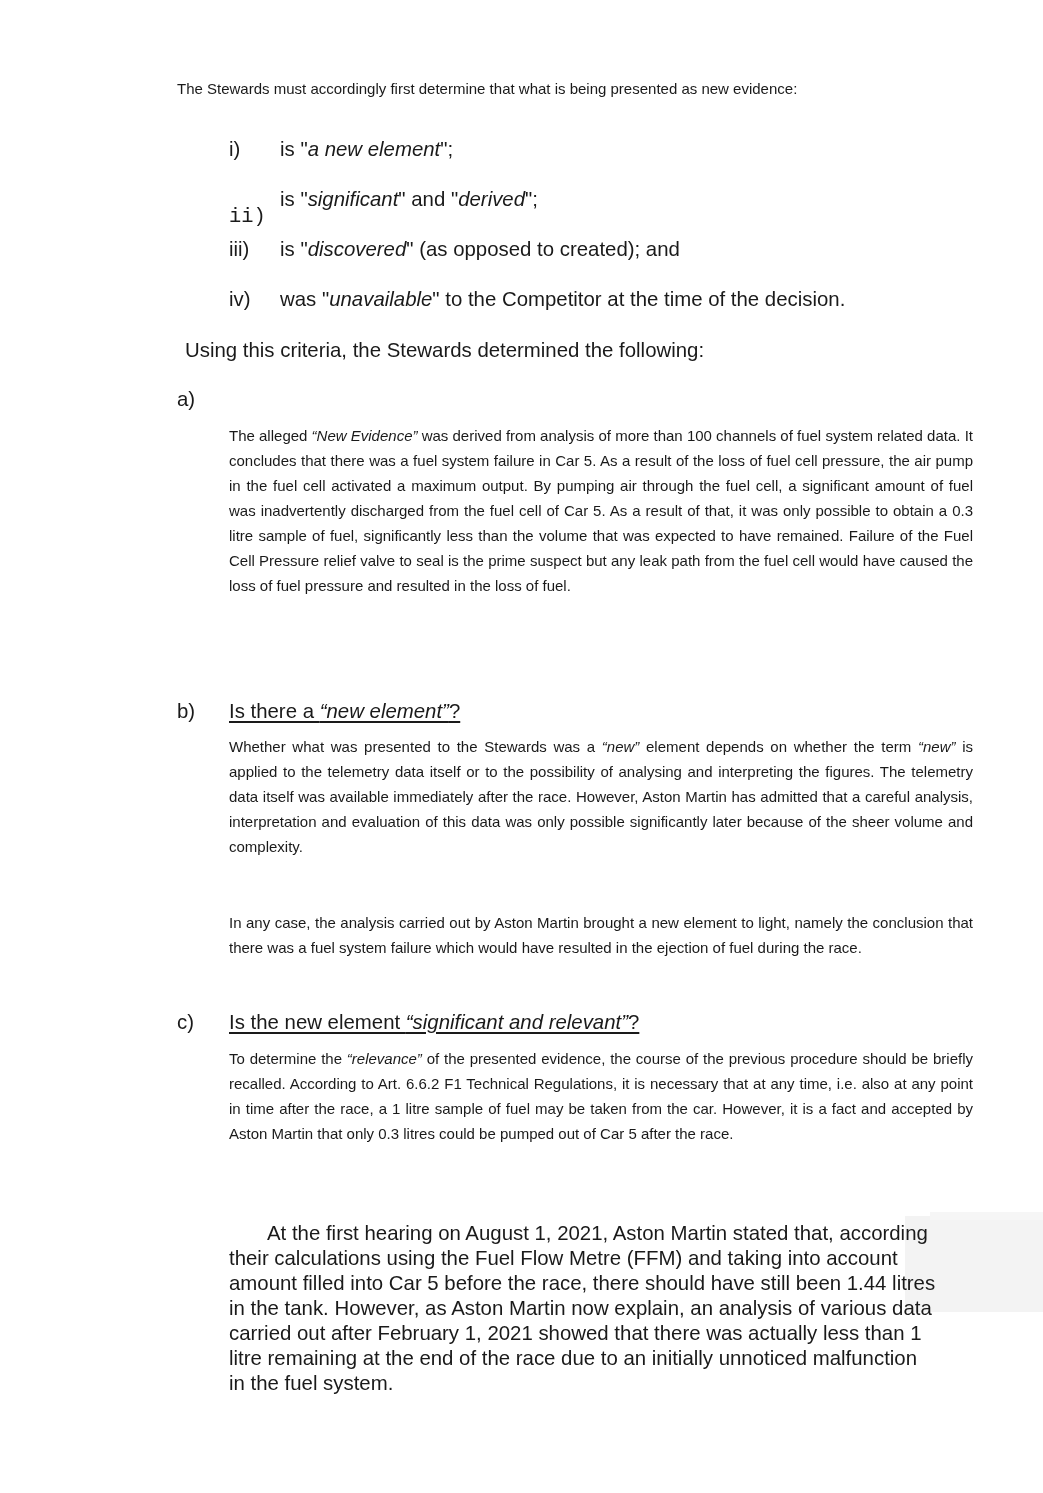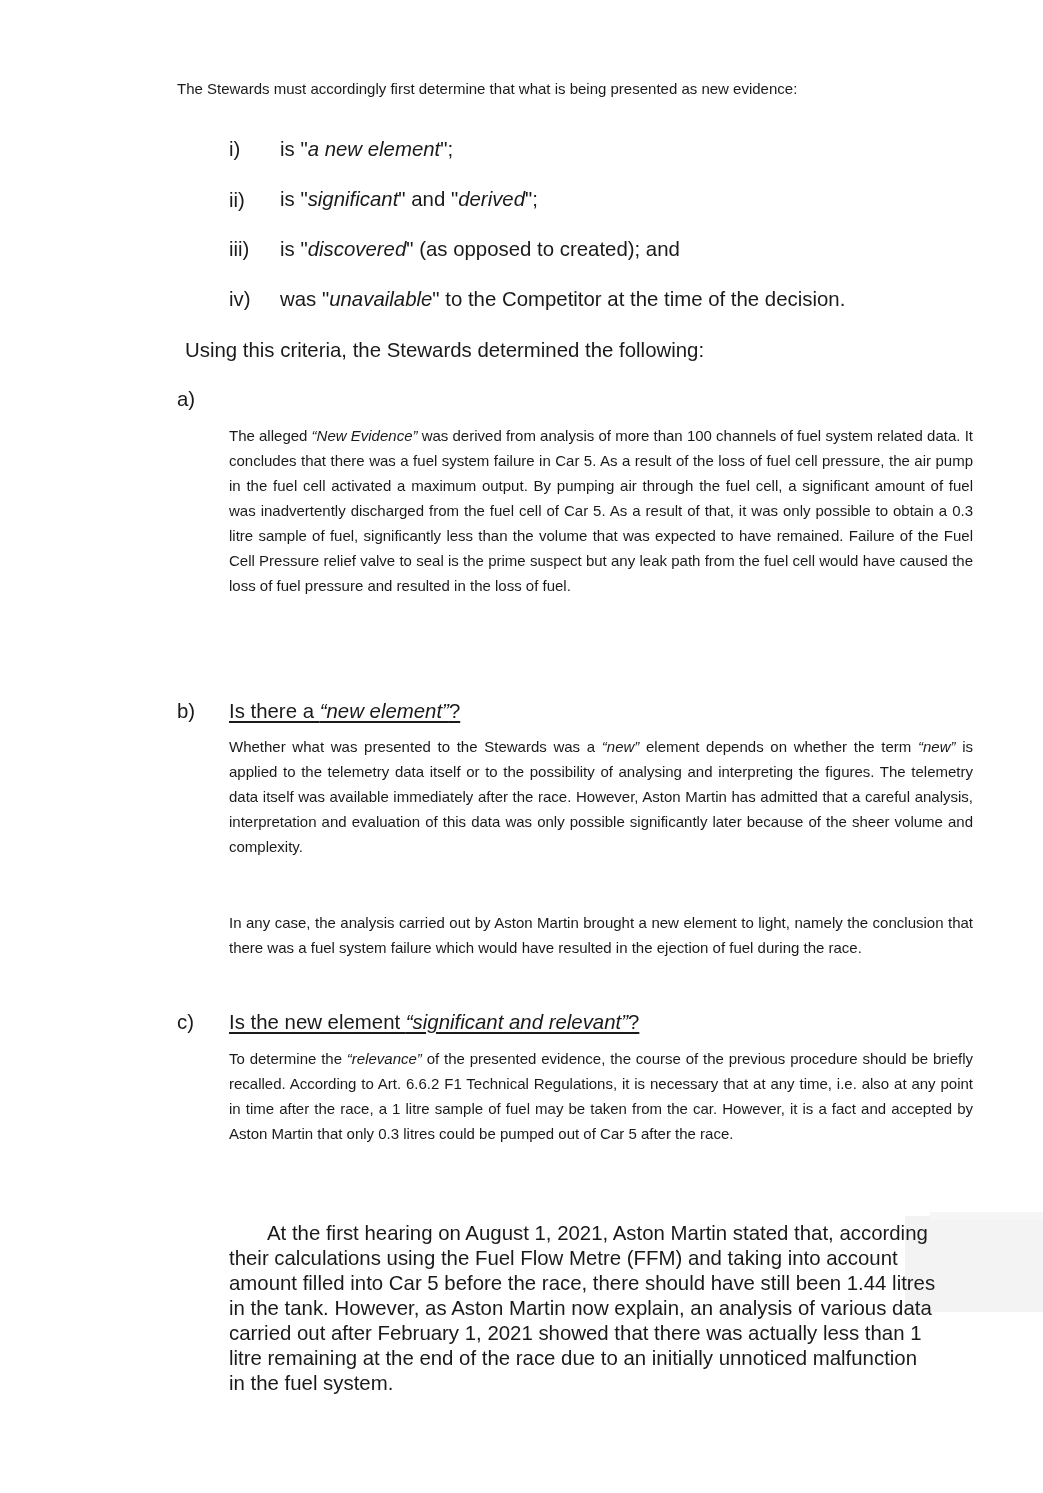--- a/index.html
+++ b/index.html
@@ -30,21 +30,21 @@
   <div class="patch"></div>
   <div class="patch2"></div>
 
   <div class="j" style="left:177px; top:76px; width:796px;">
     <span>The Stewards must accordingly first determine that what is being presented as new evidence:</span>
   </div>
 
   <div class="num" style="left:229px; top:137px;">i)</div>
   <div class="t" style="left:280px; top:137px;"><span>is "</span><i>a new element</i><span>";</span></div>
 
-  <div class="num" style="left:229px; top:188px;">ii)</div>
+  <div class="num" style="left:229px; top:204px;font-family:Liberation Mono, monospace;">ii)</div>
   <div class="t" style="left:280px; top:187px;"><span>is "</span><i>significant</i><span>" and "</span><i>derived</i><span>";</span></div>
 
   <div class="num" style="left:229px; top:237px;">iii)</div>
   <div class="t" style="left:280px; top:237px;"><span>is "</span><i>discovered</i><span>" (as opposed to created); and</span></div>
 
   <div class="num" style="left:229px; top:287px;">iv)</div>
   <div class="t" style="left:280px; top:287px;"><span>was "</span><i>unavailable</i><span>" to the Competitor at the time of the decision.</span></div>
 
   <div class="t" style="left:177px; top:338px;margin-left:8px;">Using this criteria, the Stewards determined the following:</div>
 

